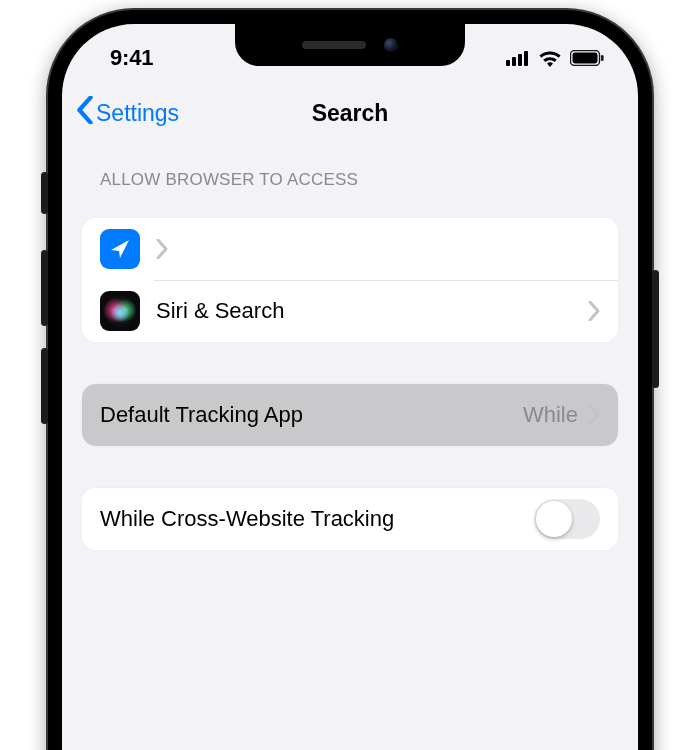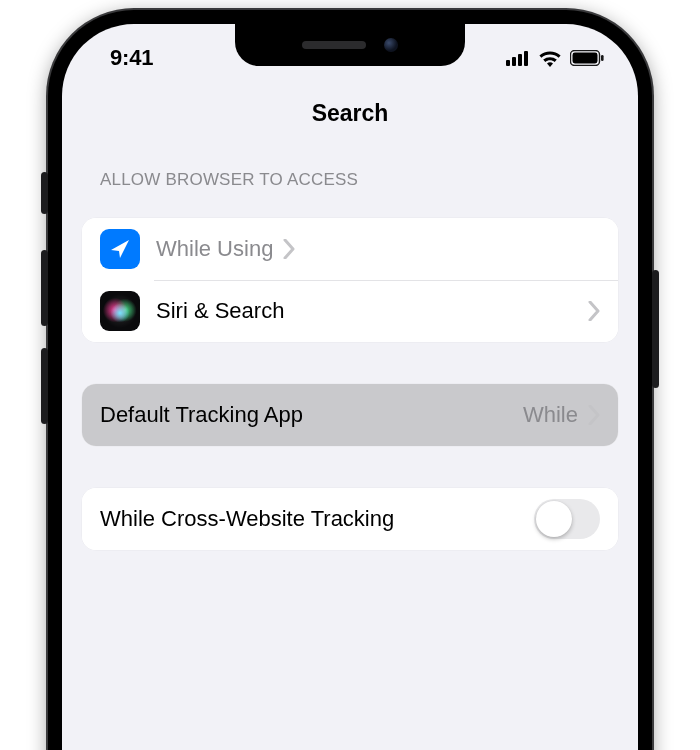--- a/index.html
+++ b/index.html
@@ -248,36 +248,43 @@
           <svg width="34" height="16" viewBox="0 0 34 16">
             <rect x="0.5" y="0.5" width="29" height="15" rx="4" fill="none" stroke="#000" stroke-width="1.4" opacity="0.9"></rect>
             <rect x="2.5" y="2.5" width="25" height="11" rx="2.4" fill="#000"></rect>
             <rect x="31" y="5" width="2.6" height="6" rx="1.3" fill="#000" opacity="0.9"></rect>
           </svg>
         </span>
       </div>
     </div>
 
     <div class="nav-bar">
+      <div class="nav-back">
+        <span>
+          <svg viewBox="0 0 12 20">
+              <path d="M10 1 L2 10 L10 19" fill="none" stroke="#007aff" stroke-width="3" stroke-linecap="round" stroke-linejoin="round"></path>
+            </svg>
+        </span>
+        <span>Settings</span>
+      </div>
       <div class="nav-title">Search</div>
     </div>
 
     <div class="content">
 
       <div class="section-header">ALLOW BROWSER TO ACCESS</div>
 
       <div class="group">
 
         <div class="row">
           <div class="row-icon location">
             <svg width="24" height="24" viewBox="0 0 24 24">
               <path d="M3 13 L21 3 L12 21 L11 14 Z" fill="#fff"></path>
             </svg>
           </div>
-          <div class="row-value">While Using</div>
           <span class="chevron">
             <svg viewBox="0 0 12 20">
                 <path d="M2 1 L10 10 L2 19" fill="none" stroke="currentColor" stroke-width="3" stroke-linecap="round" stroke-linejoin="round"></path>
               </svg>
           </span>
         </div>
 
         <div class="row">
           <div class="row-icon siri"></div>
           <div class="row-label">Siri &amp; Search</div>

